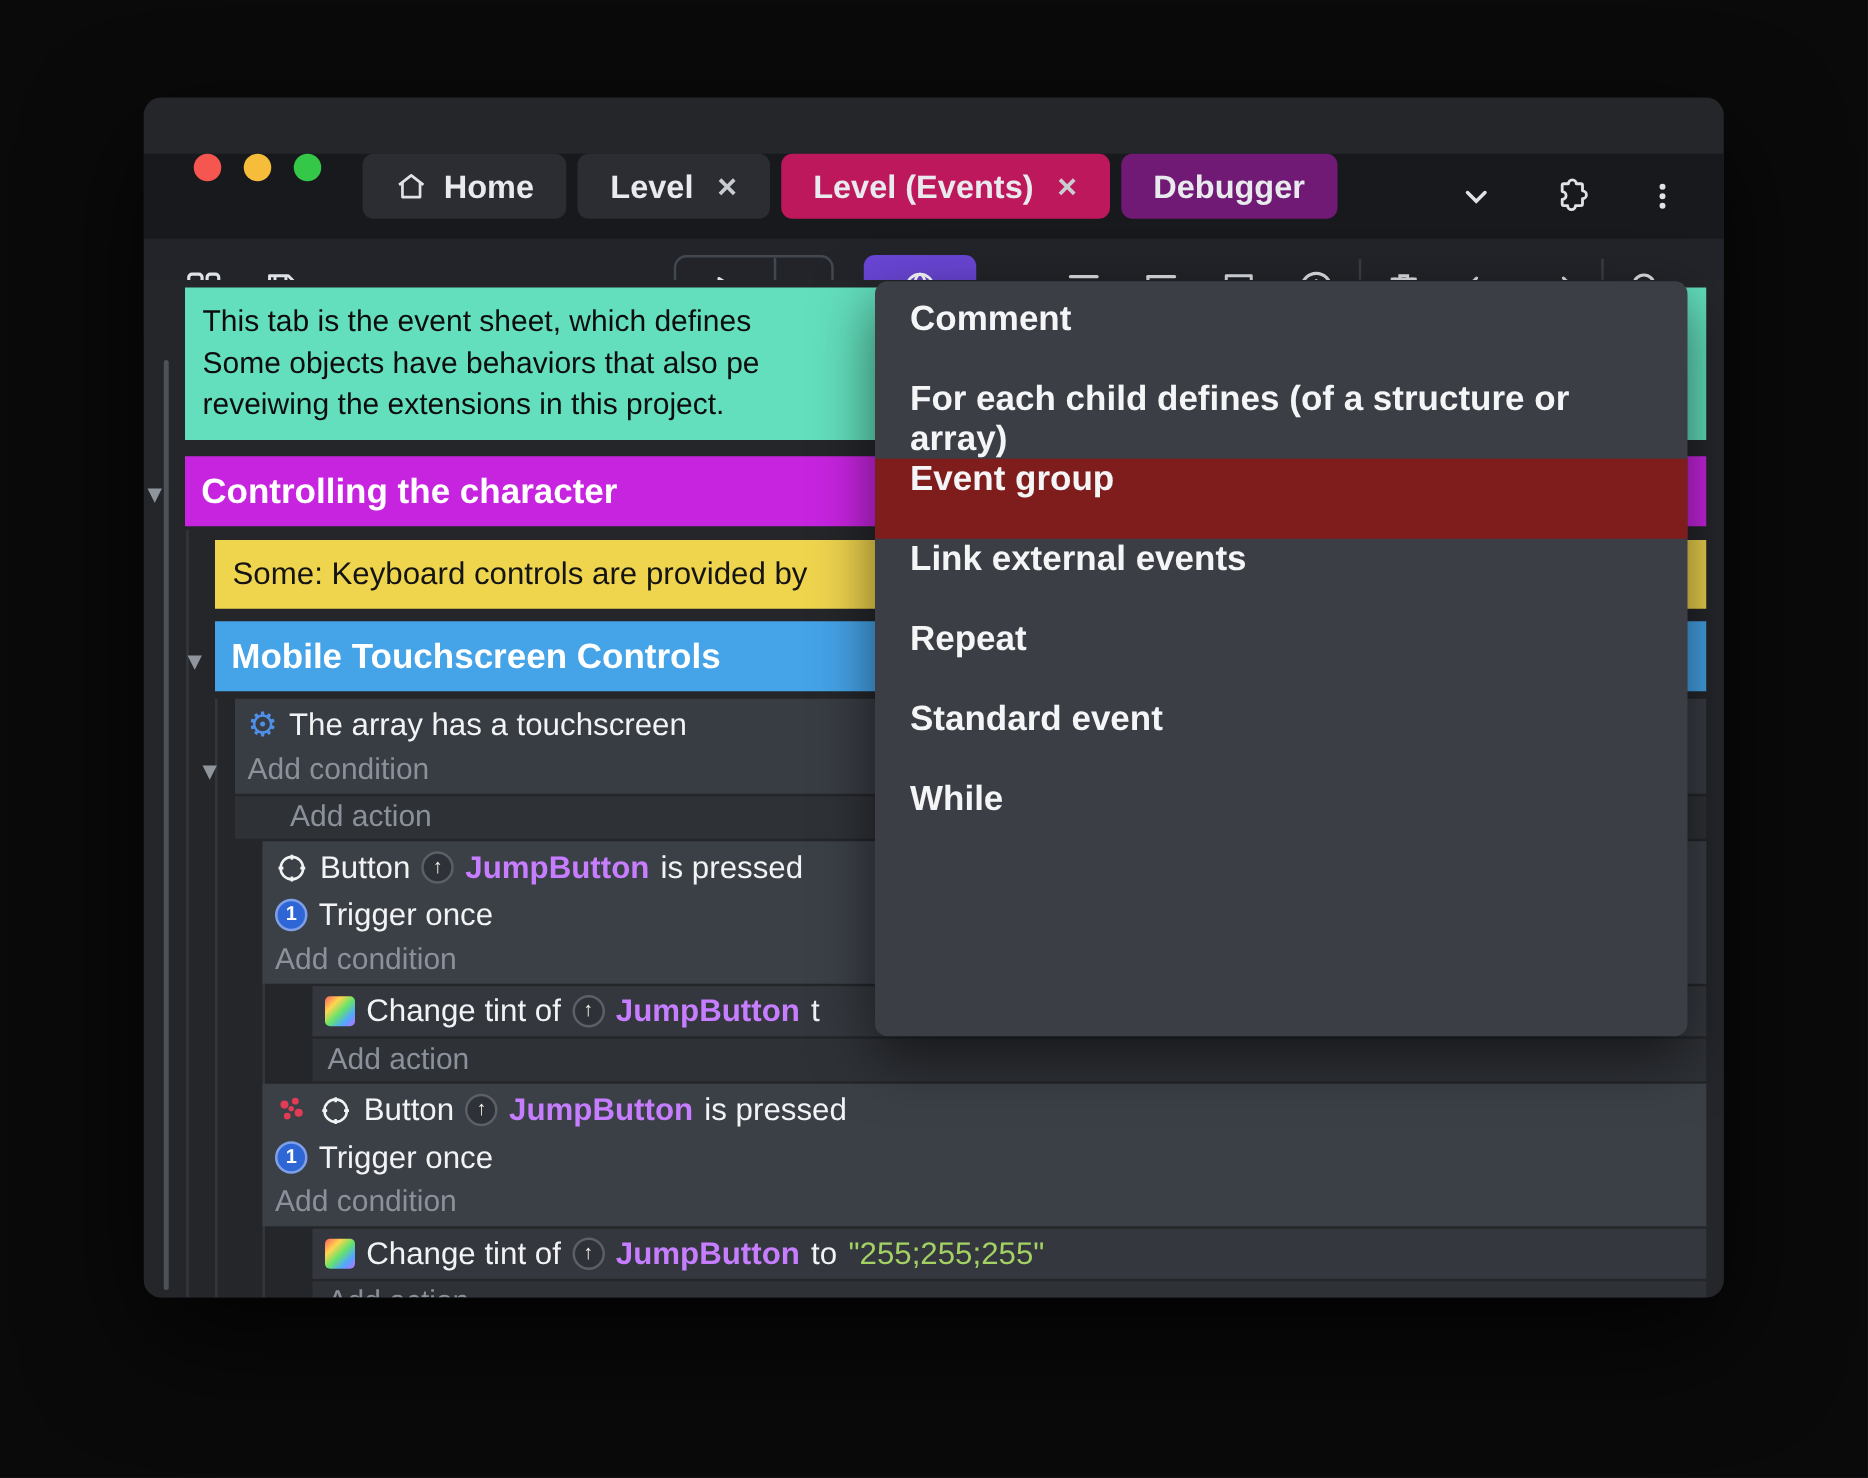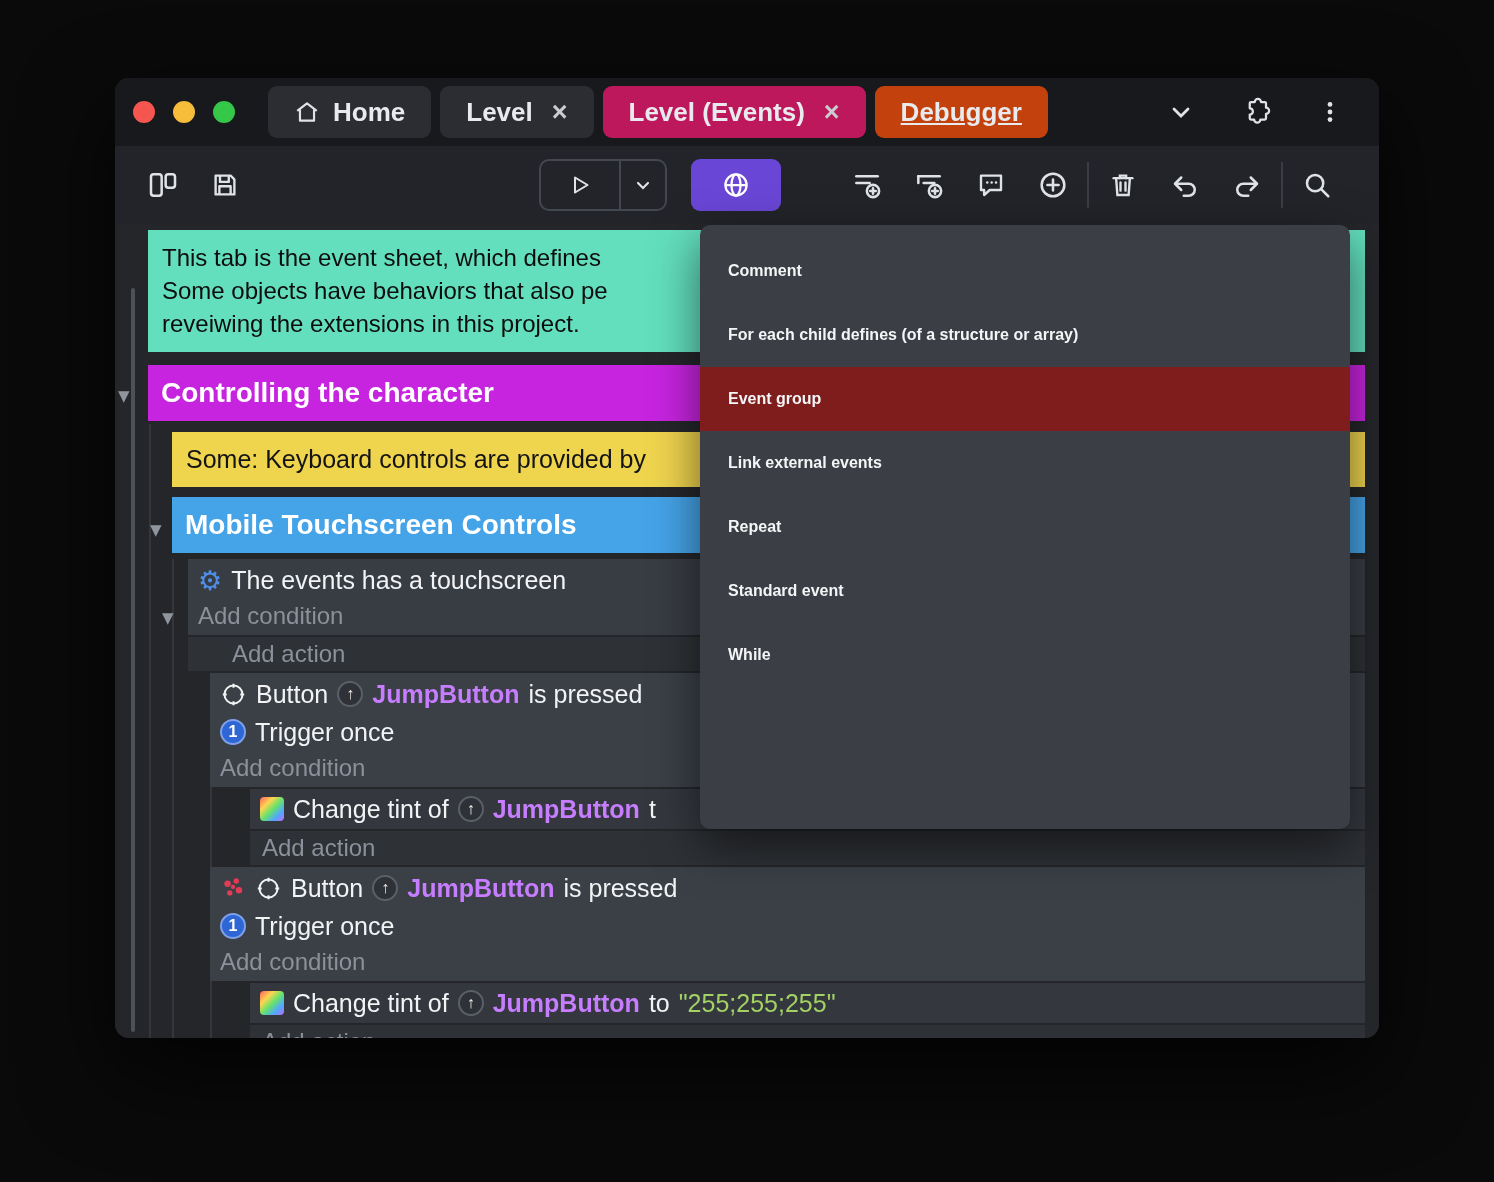--- a/index.html
+++ b/index.html
@@ -1,29 +1,29 @@
 <!DOCTYPE html>
 <html><head>
 <meta charset="utf-8">
 <style>
   html,body{margin:0;padding:0;width:1494px;height:1182px;background:#0a0a0b;overflow:hidden;
     font-family:"Liberation Sans","DejaVu Sans",sans-serif;-webkit-font-smoothing:antialiased;}
   *{box-sizing:border-box;}
   .window{position:absolute;left:115px;top:78px;width:1264px;height:960px;background:#24262a;
     border-radius:14px;overflow:hidden;box-shadow:0 34px 90px rgba(0,0,0,.75);}
   
-  .titlebar{height:68px;background:#18191c;display:flex;align-items:center;padding-left:18px;}
+  .titlebar{height:68px;background:#18191c;display:flex;padding-left:40px;margin-top:45px;}
   .traffic{display:flex;gap:18px;margin-right:33px;}
   .light{width:22px;height:22px;border-radius:50%;}
   .light.red{background:#f5564f;} .light.yellow{background:#f6bd3b;} .light.green{background:#34c748;}
   .tabs{display:flex;gap:9px;height:52px;}
   .tab{background:#2b2d32;border-radius:9px;display:flex;align-items:center;gap:13px;
     padding:0 26px;color:#e8eaed;font-size:26px;font-weight:600;cursor:default;}
   .tab.active{background:#be185d;}
-  .tab.dim{background:#c2410c;text-decoration:underline;}
+  .tab.dim{background:#701a75;}
   .tab .x{color:#c9ccd1;font-size:27px;margin-left:6px;line-height:1;}
   .tb-right{margin-left:auto;display:flex;align-items:center;gap:46px;padding-right:36px;color:#dfe2e6;}
   .icon{display:inline-grid;place-items:center;color:#dfe2e6;}
   .icon svg{display:block;}
   
   .toolbar{height:78px;background:#222429;display:flex;align-items:center;padding:0 26px;}
   .tbicon{width:44px;height:44px;display:grid;place-items:center;color:#dfe2e6;border-radius:8px;}
   .tbgap{width:18px;flex:none;}
   .play-group{display:flex;align-items:stretch;height:52px;border:2px solid #43474f;border-radius:10px;
     overflow:hidden;margin-left:292px;color:#dfe2e6;}
@@ -65,22 +65,22 @@
   .gear{font-family:"DejaVu Sans",sans-serif;color:#4f8fe8;font-size:27px;line-height:1;}
   .badge-up{width:26px;height:26px;border-radius:50%;background:#2e3138;border:2px solid #5a5f68;
     color:#f4f0e6;font-size:16px;font-weight:700;display:inline-grid;place-items:center;flex:none;}
   .badge-one{width:26px;height:26px;border-radius:50%;background:#2f66d6;border:2px solid #7fa0e8;
     color:#fff;font-size:16px;font-weight:700;display:inline-grid;place-items:center;flex:none;}
   .tint{width:24px;height:24px;border-radius:4px;flex:none;
     background:linear-gradient(135deg,#ff5f5f 0%,#ffd54f 28%,#66e36b 52%,#51a8ff 76%,#c06bff 100%);}
   
   .menu{position:absolute;left:585px;top:147px;width:650px;height:604px;background:#3b3e44;
     border-radius:10px;box-shadow:0 16px 48px rgba(0,0,0,.55);padding:14px 0;z-index:10;}
-  .menu-item{height:64px;display:flex;align-items:center;padding:0 28px;color:#f4f5f7;
-    font-size:16px;font-weight:600;}
+  .menu-item{height:64px;display:flex;align-items:flex-start;padding:0 28px;color:#f4f5f7;
+    font-size:28px;font-weight:600;}
   .menu-item.highlight{background:#7f1d1d;}
 </style>
 </head>
 <body>
 
 <div class="window">
 
   <div class="titlebar">
     <div class="traffic">
       <span class="light red"></span>
@@ -254,21 +254,21 @@
         <span>Some: Keyboard controls are provided by</span>
       </div>
 
       <div class="row-group g-blue">
         <span>Mobile Touchscreen Controls</span>
       </div>
 
       <div class="evt e1">
         <div class="line">
           <span class="gear">⚙</span>
-          <span>The events has a touchscreen</span>
+          <span>The array has a touchscreen</span>
         </div>
         <div class="line sm">
             <span class="addlink">Add condition</span>
           </div>
       </div>
       <div class="addrow ar1">
           <span>Add action</span>
         </div>
 
       <div class="evt e2">

